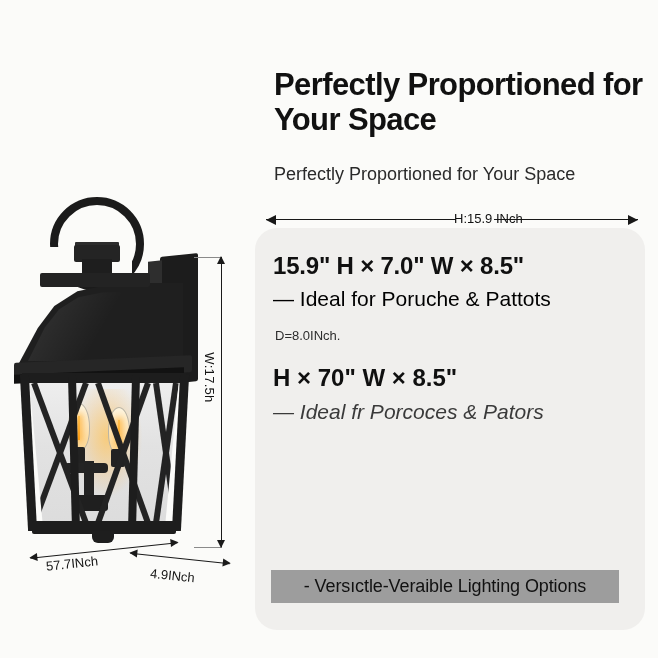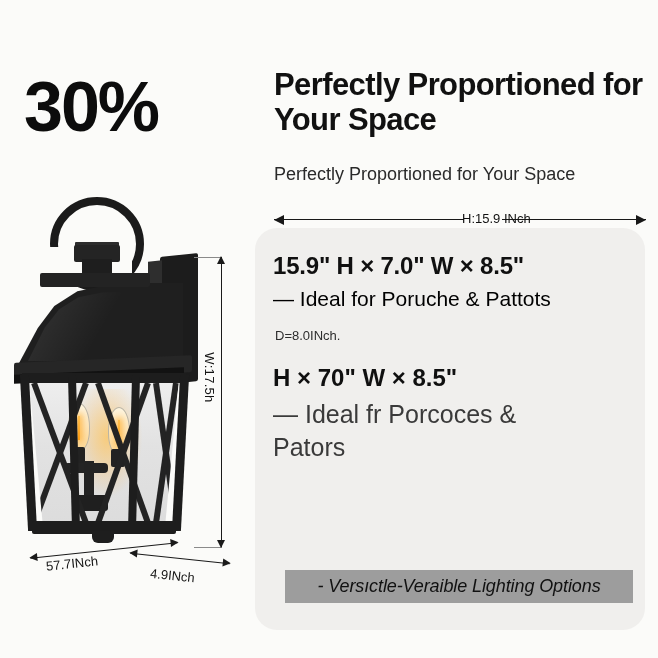--- a/index.html
+++ b/index.html
@@ -184,21 +184,21 @@
     font-size:31px;font-weight:bold;line-height:1.12;color:#111;
     letter-spacing:-.6px;
   }
   .subhead{
     position:absolute;left:24px;top:163px;width:384px;
     font-size:18px;color:#2a2a2a;line-height:1.25;
   }
 
   
   .meas{
-    position:absolute;left:24px;top:213px;width:372px;height:14px;
+    position:absolute;left:16px;top:213px;width:372px;height:14px;
   }
   .meas-line{position:absolute;left:0;top:6px;width:100%;height:1.4px;background:#181818;}
   .meas-line.seg-l{width:190px;}
   .meas-line.seg-r{left:228px;width:144px;}
   .meas .ar-l,.meas .ar-r{
     position:absolute;top:1.5px;width:0;height:0;border-top:5px solid transparent;border-bottom:5px solid transparent;
   }
   .meas .ar-l{left:0;border-right:10px solid #181818;}
   .meas .ar-r{right:0;border-left:10px solid #181818;}
   .meas-label{
@@ -224,47 +224,45 @@
   .small-note{
     position:absolute;left:20px;top:100px;font-size:13px;color:#2d2d2d;
   }
 
   .spec-main2{
     position:absolute;left:18px;top:136px;width:356px;
     font-size:24px;font-weight:bold;color:#101010;line-height:1.18;
   }
   .spec-sub2{
     position:absolute;left:18px;top:170px;width:300px;
-    font-size:25px;color:#3a3a3a;line-height:1.3;
+    font-size:21px;color:#3a3a3a;line-height:1.3;font-style:italic;
   }
 
   .badge{
     position:absolute;left:18px;top:280px;
     background:#0d0d0d;color:#ffffff;
     font-size:22px;font-weight:bold;
     padding:6px 14px 7px 14px;border-radius:3px;
     letter-spacing:-.2px;
   }
 
   .gray-bar{
-    position:absolute;left:30px;top:342px;width:348px;height:33px;
+    position:absolute;left:16px;top:342px;width:348px;height:33px;
     background:#9d9d9d;color:#111;
     font-size:18px;display:flex;align-items:center;justify-content:center;
     letter-spacing:-.1px;
-    font-style:italic;
   }
 </style>
 </head>
 <body>
 
 <div id="page">
 
   <div class="left-col">
 
-    <div class="discount">30%</div>
 
     <div class="lamp-wrap">
 
       <div class="backplate"></div>
       <div class="backplate-edge"></div>
 
       <div class="loop"></div>
       <div class="loop-mask"></div>
 
       <div class="finial"></div>

